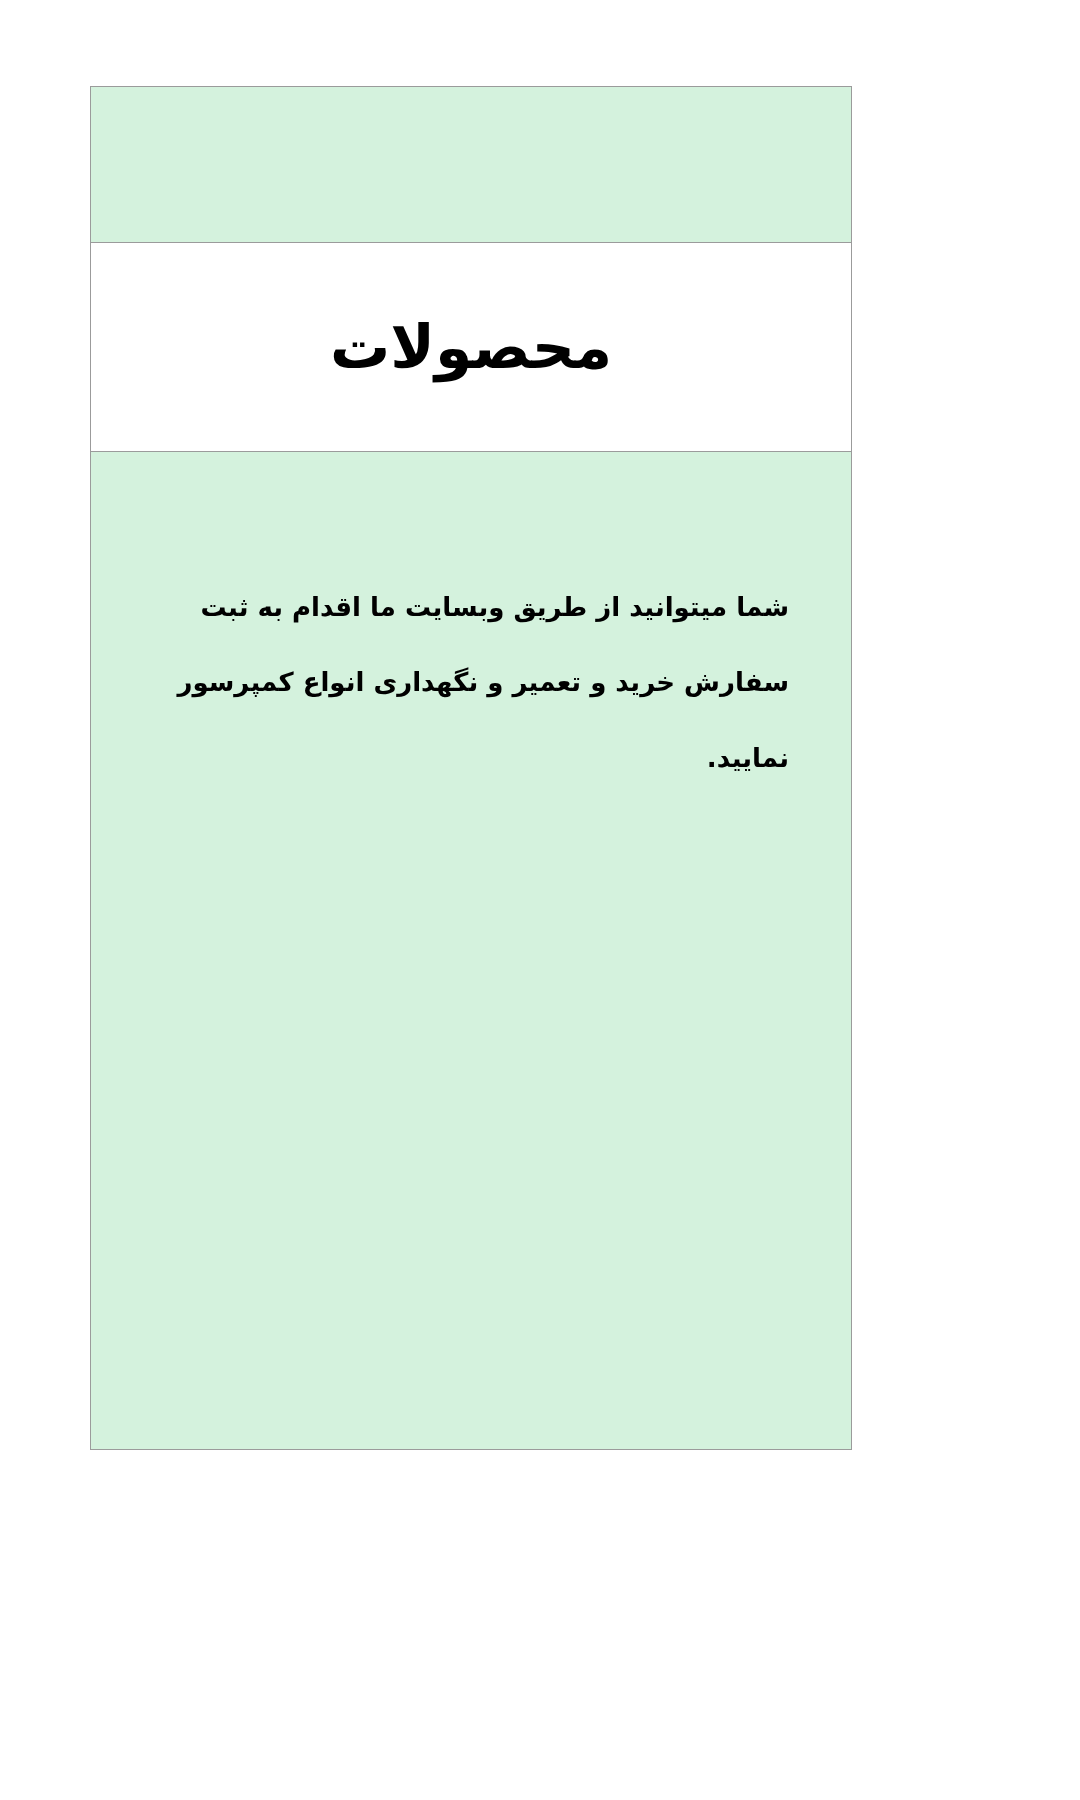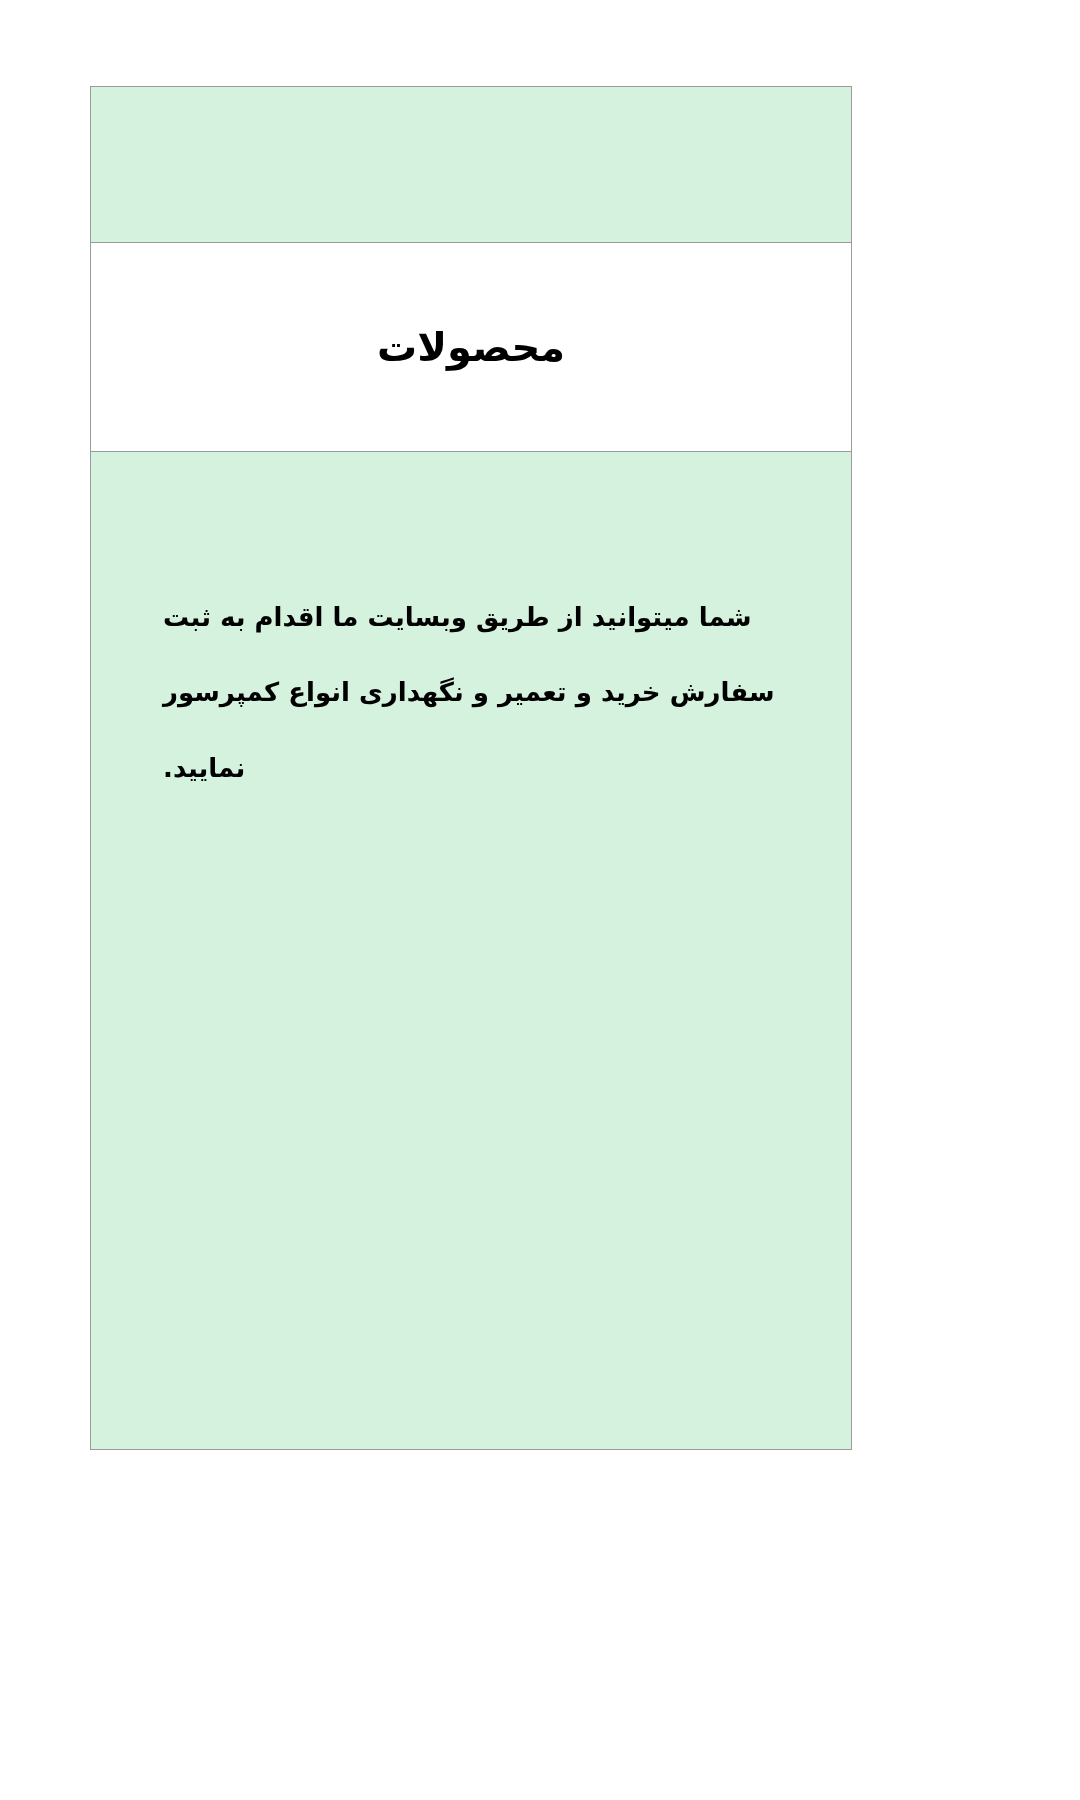--- a/index.html
+++ b/index.html
@@ -48,46 +48,46 @@
     height: 208px;
     flex: 0 0 auto;
     display: flex;
     align-items: center;
     justify-content: center;
   }
 
   .title-band h1 {
     margin: 0;
     font-family: "DejaVu Sans", sans-serif;
-    font-size: 40px;
+    font-size: 60px;
     font-weight: bold;
     color: #000000;
     letter-spacing: 0;
     line-height: 1;
     direction: rtl;
     text-align: center;
   }
 
   
   .body-area {
     flex: 1 1 auto;
     background: #d4f2dd;
     padding: 118px 62px 0 62px;
     box-sizing: border-box;
   }
 
   .body-text {
     direction: rtl;
-    text-align: left;
+    text-align: right;
     font-family: "DejaVu Sans", sans-serif;
     font-size: 26px;
     font-weight: bold;
     color: #000000;
     line-height: 2.9;
-    margin: 10px;
+    margin: 0;
   }
 </style>
 </head>
 <body>
 
 <div class="page">
 
   <div class="card">
 
     <div class="top-strip"></div>

